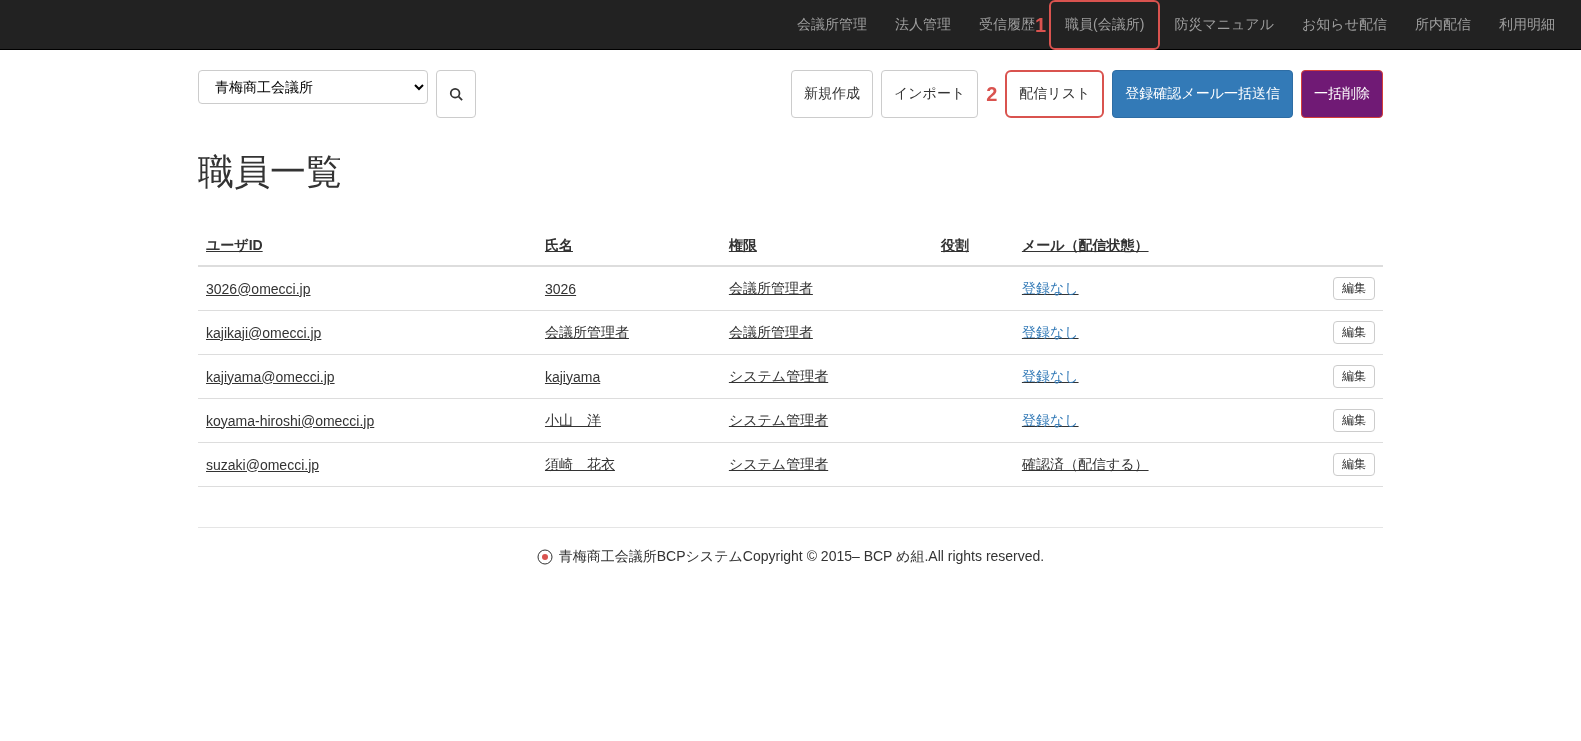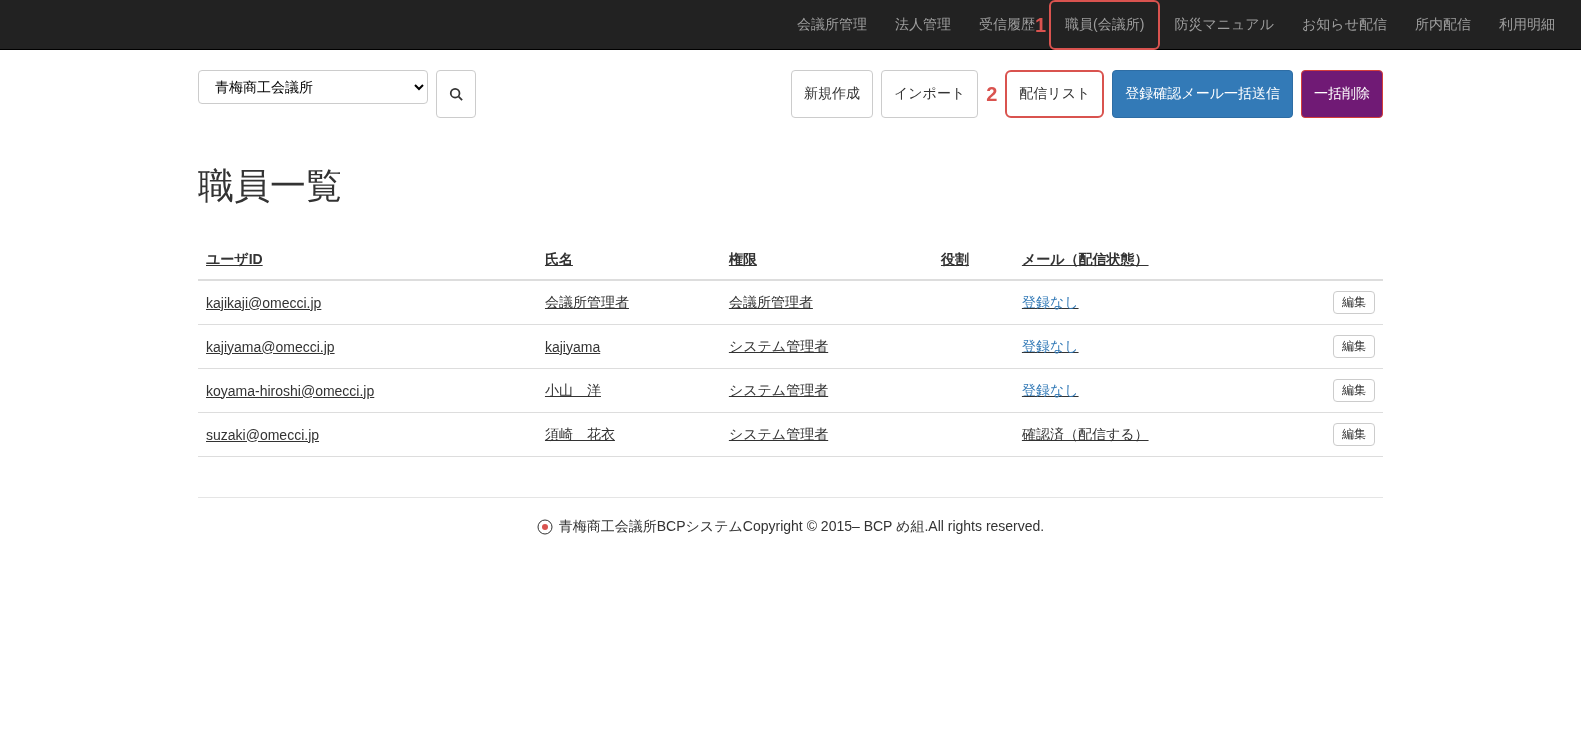--- a/index.html
+++ b/index.html
@@ -24,21 +24,21 @@
     
     .container {
       max-width: 1215px;
       margin: 0 auto;
       padding: 20px 15px;
     }
     
     .toolbar {
       display: flex;
       align-items: center;
-      margin-bottom: 44px;
+      margin-bottom: 30px;
     }
     .toolbar-left { display: flex; gap: 8px; }
     .toolbar-right { margin-left: auto; display: flex; gap: 8px; align-items: center; }
     
     select.form-control {
       width: 230px;
       height: 34px;
       padding: 6px 12px;
       font-size: 14px;
       border: 1px solid #ccc;
@@ -181,20 +181,28 @@
         <th>ユーザID</th>
         <th>氏名</th>
         <th>権限</th>
         <th>役割</th>
         <th>メール（配信状態）</th>
         <th></th>
       </tr>
     </thead>
     <tbody>
         <tr>
+          <td>3026@omecci.jp</td>
+          <td>3026</td>
+          <td>会議所管理者</td>
+          <td></td>
+          <td><a href="#" class="link-blue">登録なし</a></td>
+          <td class="actions"><button class="btn btn-sm">編集</button></td>
+        </tr>
+        <tr>
           <td>kajikaji@omecci.jp</td>
           <td>会議所管理者</td>
           <td>会議所管理者</td>
           <td></td>
           <td><a href="#" class="link-blue">登録なし</a></td>
           <td class="actions"><button class="btn btn-sm">編集</button></td>
         </tr>
         <tr>
           <td>kajiyama@omecci.jp</td>
           <td>kajiyama</td>

